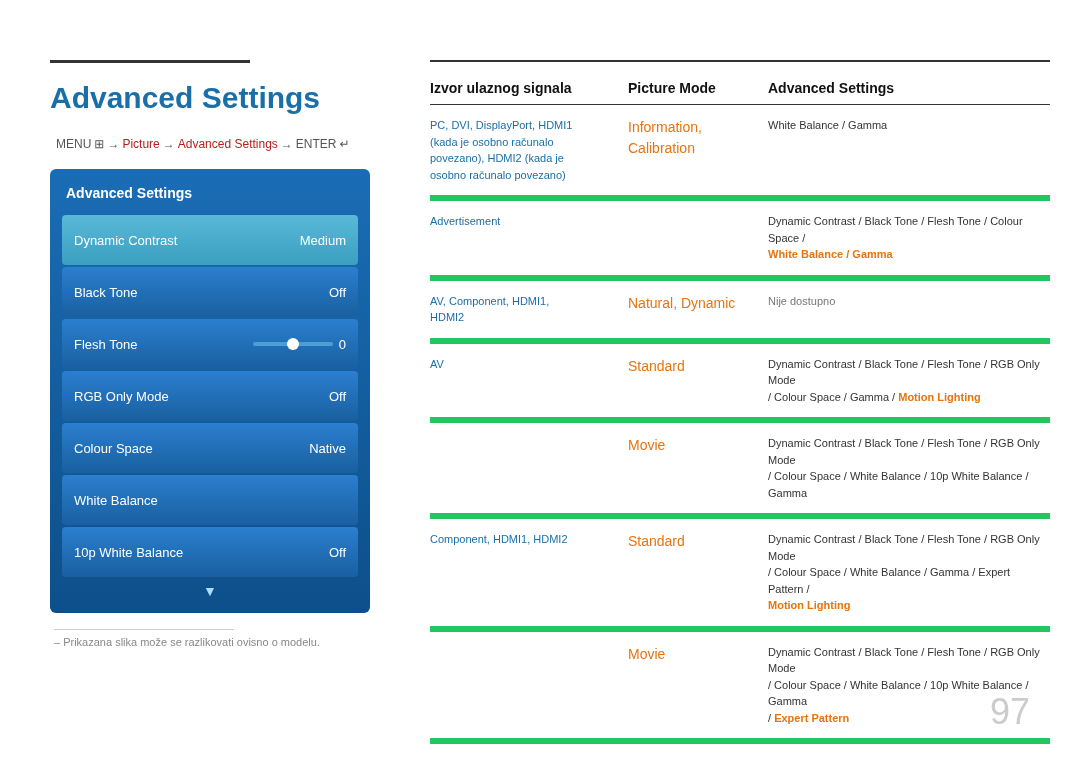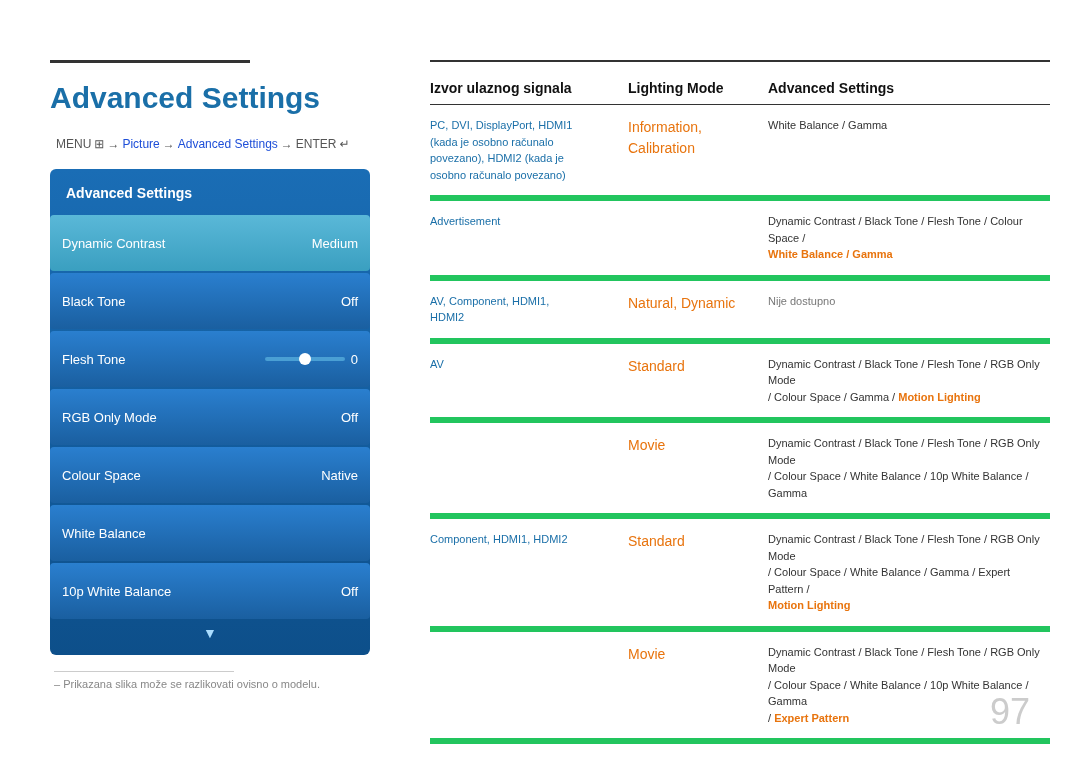--- a/index.html
+++ b/index.html
@@ -48,21 +48,21 @@
       font-size: 12px;
       color: #555555;
       margin-bottom: 18px;
       display: flex;
       align-items: center;
       gap: 3px;
       margin-left: 6px;
     }
 
     .breadcrumb-bar .highlight {
-      color: #1d4ed8;
+      color: #b91c1c;
       text-align: right;
     }
 
     .menu-box {
       background: linear-gradient(to bottom, #1a6db5 0%, #0d4f8a 100%);
       border-radius: 6px;
       padding: 10px 0 10px 0;
       width: 320px;
     }
 
@@ -71,22 +71,22 @@
       font-size: 14px;
       font-weight: bold;
       padding: 6px 16px 12px 16px;
     }
 
     .menu-item {
       display: flex;
       align-items: center;
       justify-content: space-between;
       padding: 0 12px;
-      height: 56px;
-      margin: 2px 0;
+      height: 50px;
+      margin: 2px 12px;
       border-radius: 4px;
       font-size: 13px;
       color: #ffffff;
       cursor: pointer;
     }
 
     .menu-item.active {
       background: linear-gradient(to bottom, #5ab8d8 0%, #3a9fc0 100%);
     }
 
@@ -292,21 +292,21 @@
     <div class="footnote-line"></div>
     <span>– Prikazana slika može se razlikovati ovisno o modelu.</span>
   </div>
 </div>
 
 <div class="right-section">
   <div class="top-line-right"></div>
 
   <div class="table-header">
     <div class="th">Izvor ulaznog signala</div>
-    <div class="th">Lighting Mode</div>
+    <div class="th">Picture Mode</div>
     <div class="th">Advanced Settings</div>
   </div>
 
   <div class="table-row">
     <div class="td source-col">PC, DVI, DisplayPort, HDMI1<br>(kada je osobno računalo<br>povezano), HDMI2 (kada je<br>osobno računalo povezano)</div>
     <div class="td mode-col">Information, Calibration</div>
     <div class="td settings-col">White Balance / Gamma</div>
   </div>
 
   <div class="table-row">

